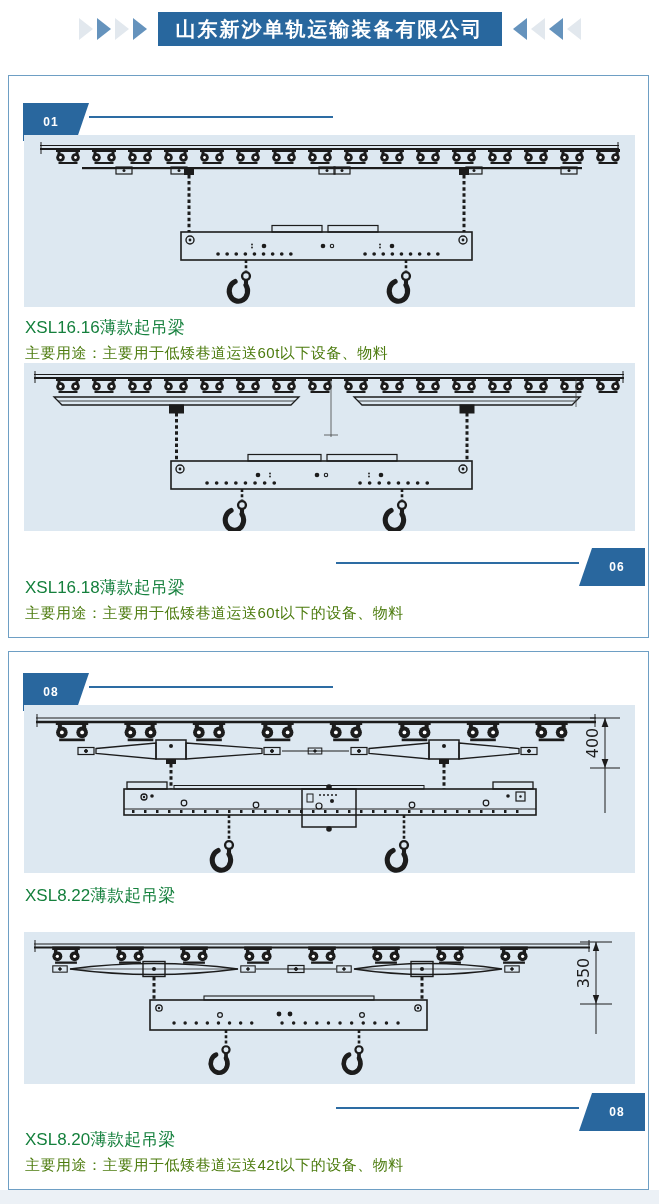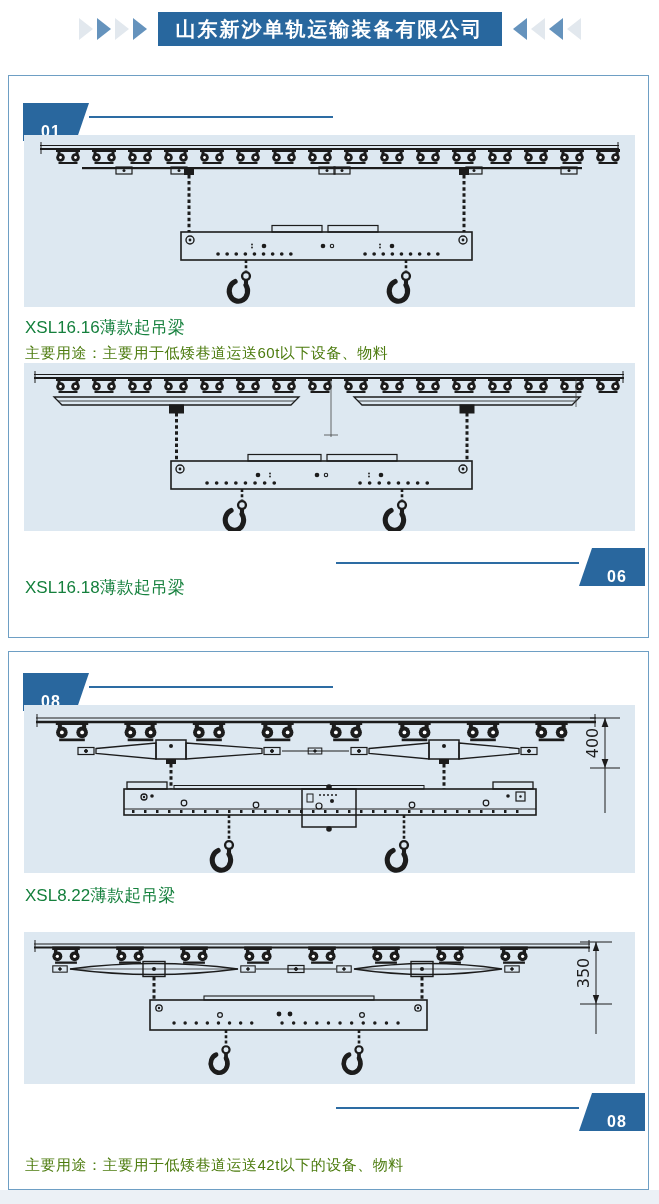--- a/index.html
+++ b/index.html
@@ -20,21 +20,21 @@
   .hdr-title { background:#28679e; color:#ffffff; font-size:20px; font-weight:bold;
                line-height:34px; height:34px; padding:0 18px; letter-spacing:2px; margin:0 9px; white-space:nowrap; }
 
   
   .card { position:absolute; left:8px; width:641px; background:#ffffff;
           border:1px solid #6e9fc4; box-sizing:border-box; }
   .card1 { top:75px;  height:563px; }
   .card2 { top:651px; height:539px; }
 
   .badge { position:absolute; width:66px; height:38px; background:#29679e; color:#ffffff;
-           font-weight:bold; font-size:16px; display:flex; align-items:flex-end; justify-content:center;
+           font-weight:bold; font-size:12px; display:flex; align-items:center; justify-content:center;
            box-sizing:border-box; letter-spacing:1px; }
   .badge.bl { left:14px;  clip-path:polygon(0 0,100% 0,calc(100% - 13px) 100%,0 100%); padding-right:10px; }
   .badge.br { left:570px; clip-path:polygon(13px 0,100% 0,100% 100%,0 100%); padding-left:10px; }
   .bline { position:absolute; height:2px; background:#2d6ca3; }
 
   .diag { position:absolute; left:15px; width:611px; background:#dde8f1; }
   .diag svg { display:block; }
 
   .p-title { position:absolute; left:16px; font-size:17px; color:#15803d; }
   .p-desc  { position:absolute; left:16px; font-size:15px; color:#4d7c0f; letter-spacing:0.5px; }
@@ -237,20 +237,21 @@
         </g>
       </svg>
     </div>
 
     <div class="badge br" style="top:472px">
       <span>06</span>
     </div>
     <div class="bline" style="left:327px; top:486px; width:243px"></div>
 
     <div class="p-title" style="top:500px">XSL16.18薄款起吊梁</div>
+    <div class="p-desc" style="top:528px">主要用途：主要用于低矮巷道运送60t以下的设备、物料</div>
   </section>
 
   <section class="card card2">
 
     <div class="badge bl" style="top:21px">
       <span>08</span>
     </div>
     <div class="bline" style="left:80px; top:34px; width:244px"></div>
 
     <div class="diag" style="top:53px; height:168px">
@@ -412,17 +413,18 @@
           <text class="dim" text-anchor="middle" stroke="none" transform="translate(565,41) rotate(-90)">350</text>
         </g>
       </svg>
     </div>
 
     <div class="badge br" style="top:441px">
       <span>08</span>
     </div>
     <div class="bline" style="left:327px; top:455px; width:243px"></div>
 
+    <div class="p-title" style="top:476px">XSL8.20薄款起吊梁</div>
     <div class="p-desc" style="top:504px">主要用途：主要用于低矮巷道运送42t以下的设备、物料</div>
   </section>
 
   <div class="strip"></div>
 </div>
 
 </body></html>

